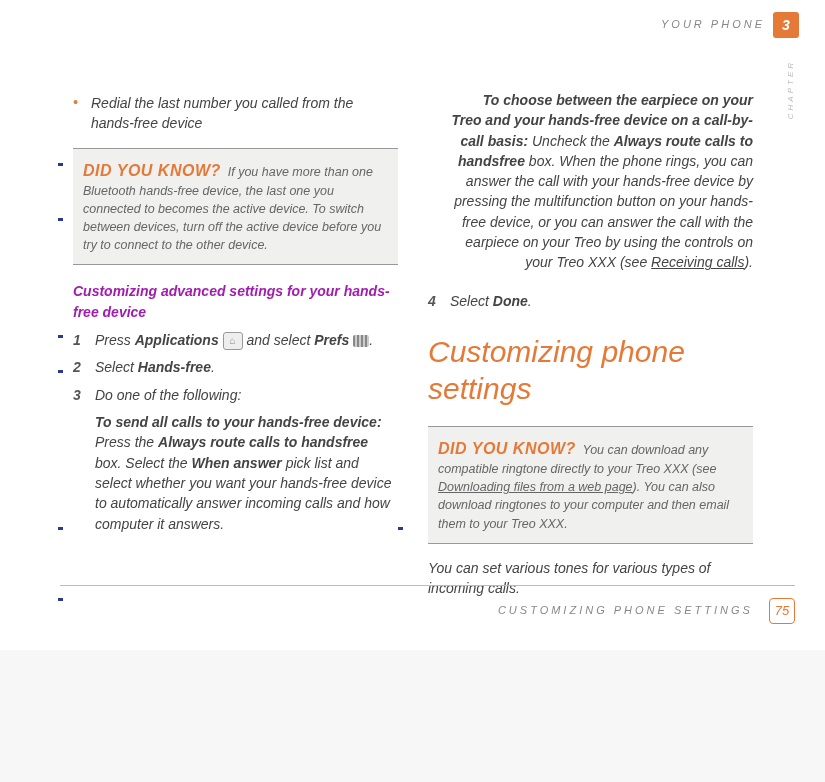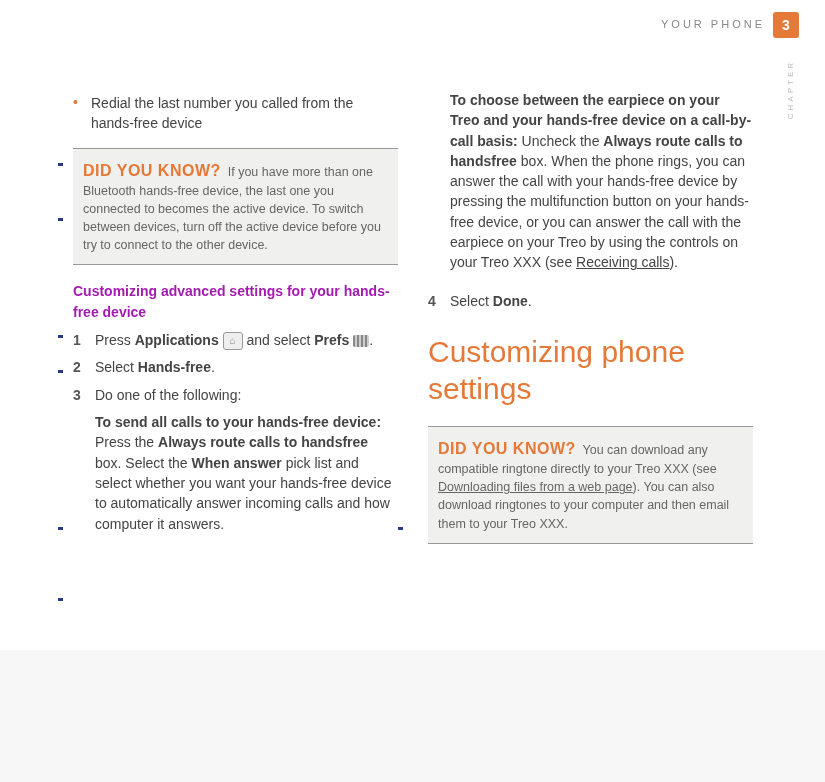--- a/index.html
+++ b/index.html
@@ -8,20 +8,21 @@
       font-family: Helvetica, Arial, sans-serif;
       background: #f7f7f7;
       display:flex; justify-content:center;
     }
     .page {
       width: 825px;
       height: 650px;
       background: #fff;
       position: relative;
       overflow:hidden;
+      font-style:italic;
     }
     .hdr {
       position: absolute;
       top: 18px;
       right: 60px;
       font-size: 11px;
       letter-spacing: 3px;
       color: #888;
     }
     .chnum {
@@ -193,36 +194,41 @@
       </div>
 
       <div style="margin-left:22px; margin-top:6px;">
         <b>To send all calls to your hands-free device:</b><span> Press the </span><b>Always route calls to handsfree</b><span> box. Select the </span><b>When answer</b><span> pick list and select whether you want your hands-free device to automatically answer incoming calls and how computer it answers.</span>
       </div>
 
     </div>
 
     <div class="col">
 
-      <div style="margin-left:22px; margin-bottom:18px;">
+      <div style="margin-left:22px; margin-bottom:18px;text-align:right;">
         <b>To choose between the earpiece on your Treo and your hands-free device on a call-by-call basis:</b><span> Uncheck the </span><b>Always route calls to handsfree</b><span> box. When the phone rings, you can answer the call with your hands-free device by pressing the multifunction button on your hands-free device, or you can answer the call with the earpiece on your Treo by using the controls on your Treo XXX (see </span><span class="u">Receiving calls</span><span>).</span>
       </div>
 
       <div class="numrow">
         <span class="nstep">4</span>
         <span class="nbody">
           <span>Select </span><b>Done</b><span>.</span>
         </span>
       </div>
 
       <div class="big-heading">Customizing phone settings</div>
 
       <div class="tipbox">
         <span class="tiplabel">DID YOU KNOW?</span>&nbsp;
         <span>You can download any compatible ringtone directly to your Treo XXX (see </span><span class="u">Downloading files from a web page</span><span>). You can also download ringtones to your computer and then email them to your Treo XXX.</span>
       </div>
 
+      <div>You can set various tones for various types of incoming calls.</div>
 
     </div>
   </div>
 
+  <div class="footer">
+    <span>CUSTOMIZING PHONE SETTINGS</span>
+    <span class="pgnum">75</span>
+  </div>
 
 </div>
 
 </body></html>

